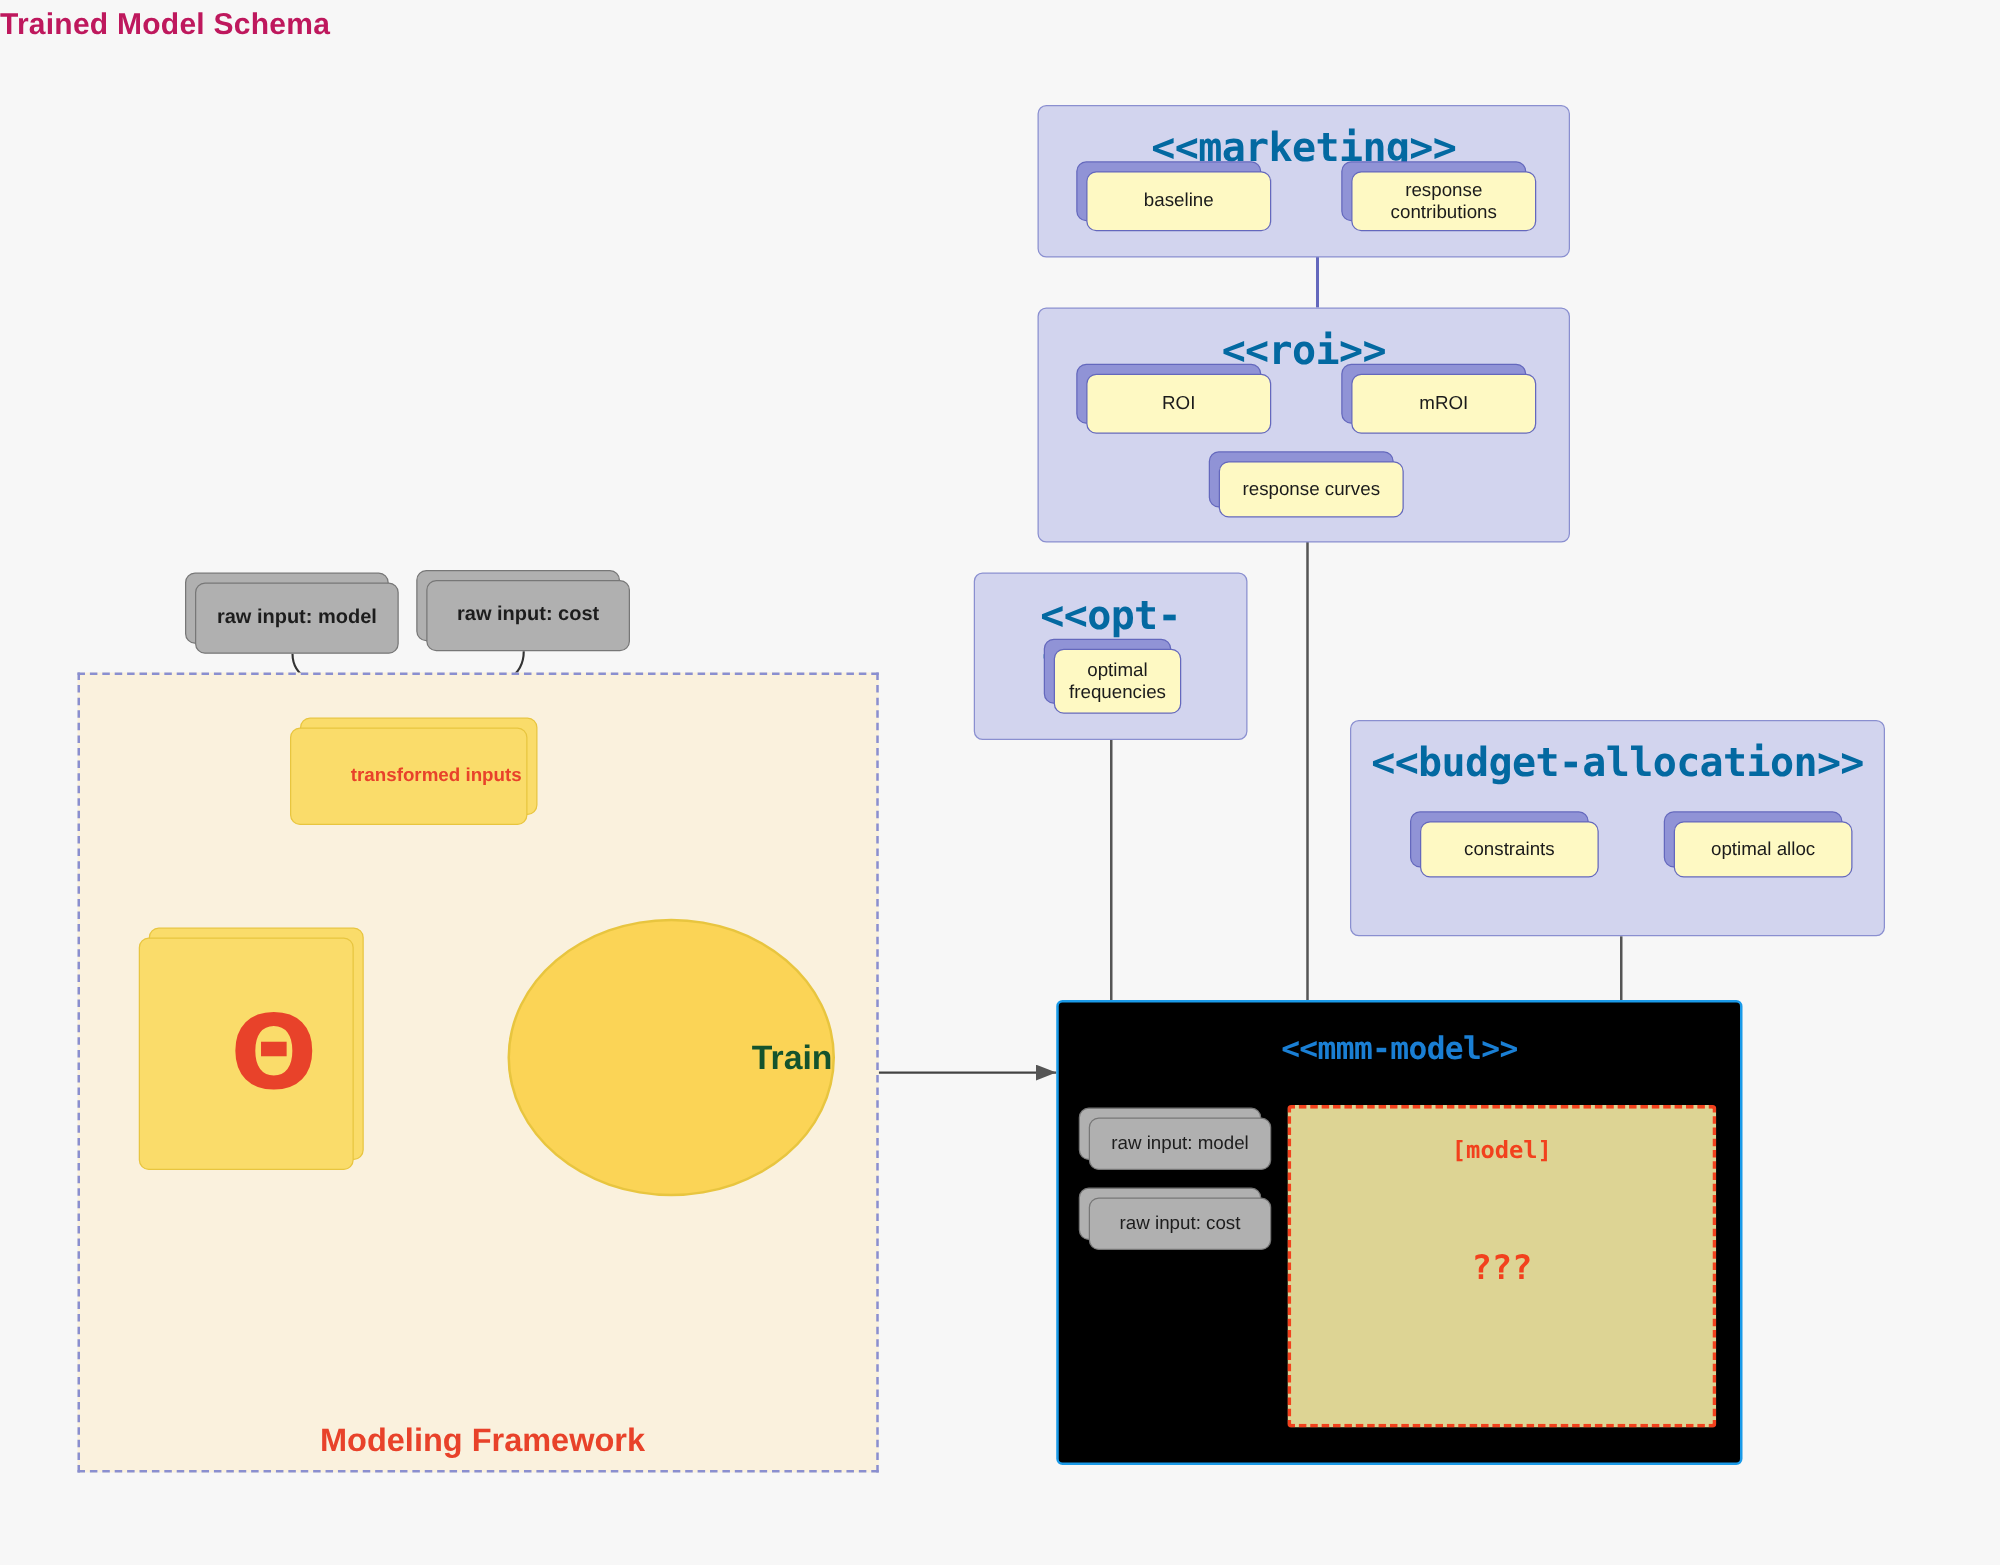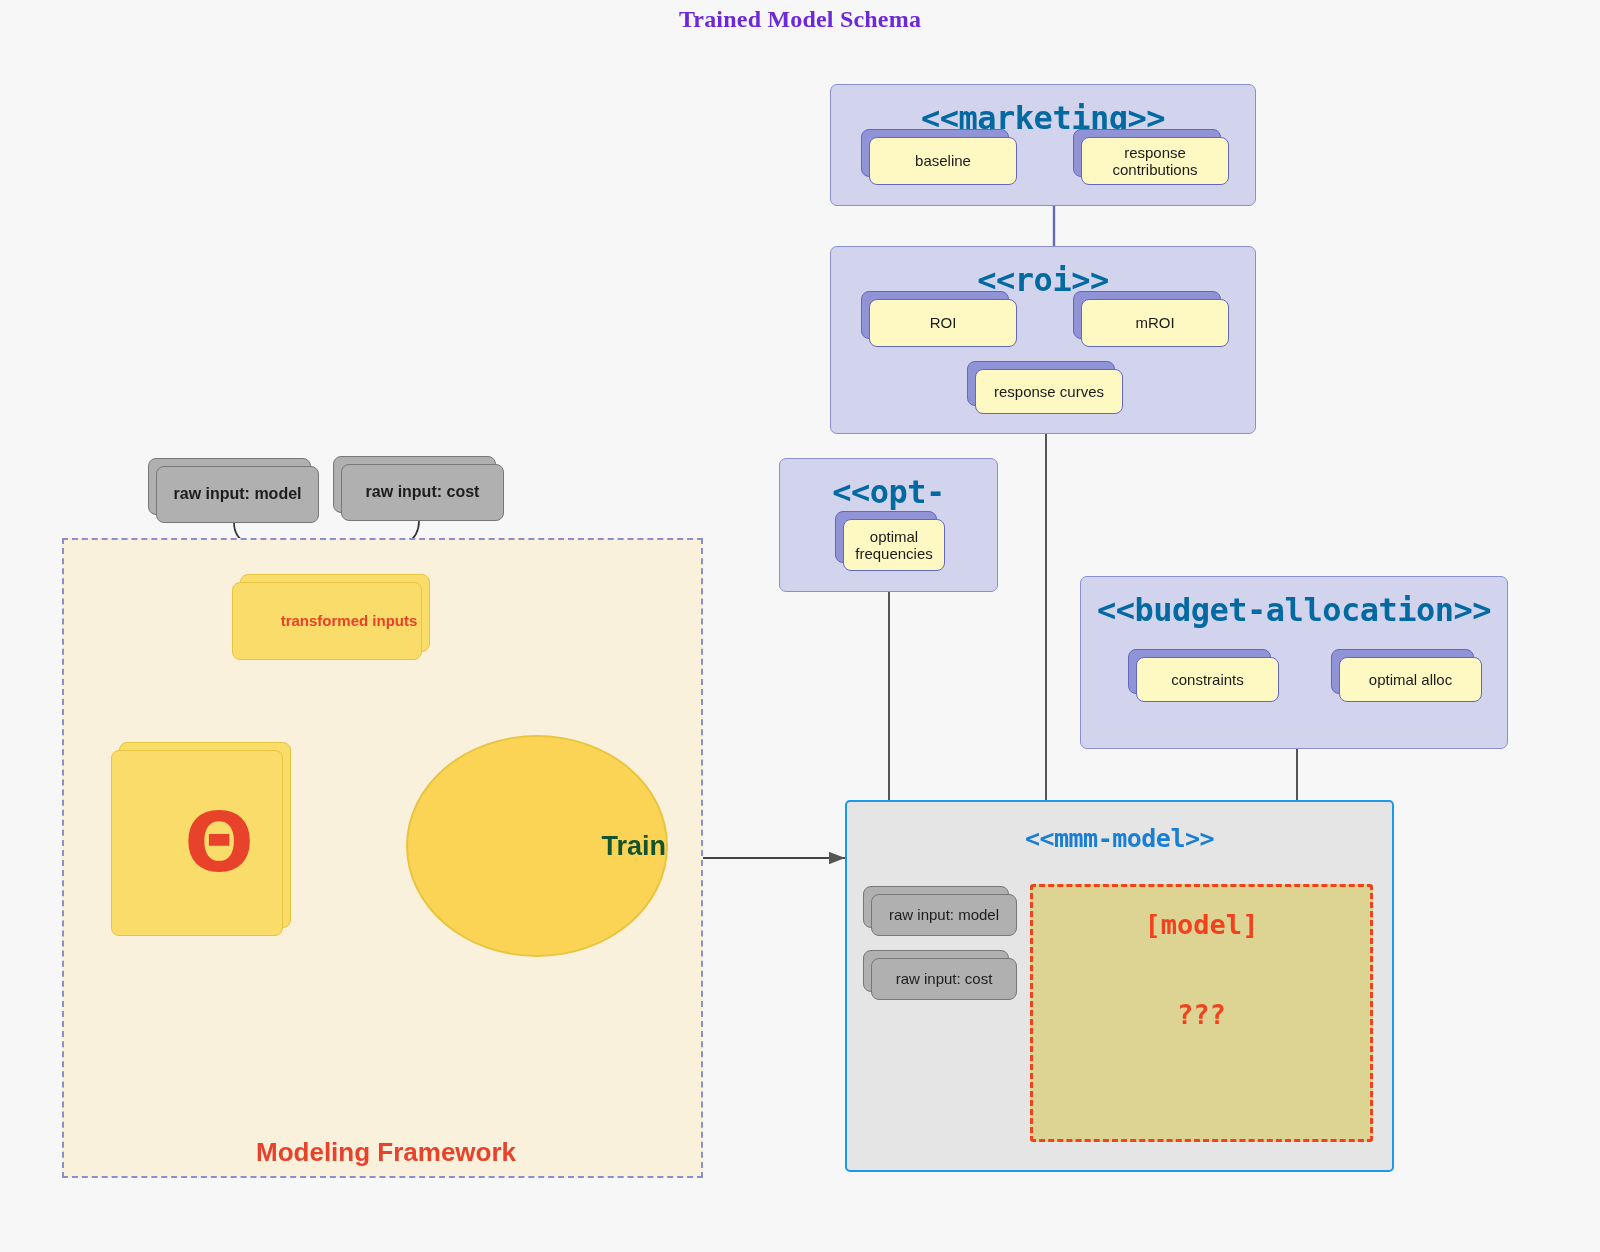--- a/index.html
+++ b/index.html
@@ -9,23 +9,22 @@
     font-family:"Liberation Sans", sans-serif;
     position:relative;
     overflow:hidden;
   }
   .canvas{position:absolute;inset:0;}
   svg.edges{position:absolute;left:0;top:0;width:1600px;height:1252px;pointer-events:none;}
 
   
   .title{
     position:absolute;left:0;top:6px;width:1600px;
-    text-align:center;font-size:24px;font-weight:bold;color:#6d28d9;
+    text-align:left;font-size:24px;font-weight:bold;color:#be185d;
     letter-spacing:.2px;
-    font-family:Liberation Serif, serif;
   }
 
   
   .pkg{
     position:absolute;
     background:#d2d4ee;
     border:1.6px solid #8a8fd0;
     border-radius:7px;
     box-sizing:border-box;
   }
@@ -93,34 +92,34 @@
     font-size:82px;font-weight:bold;color:#e8422a;
     font-family:"DejaVu Sans", sans-serif;line-height:1;
   }
   .mono-lbl{
     font-family:"DejaVu Sans Mono", monospace;
     font-size:21px;font-weight:normal;color:#e8422a;
   }
   .ti-lbl{font-size:15px;font-weight:bold;color:#e8422a;}
 
   
-  .pkg.blue{background:#e5e5e5;border:2.5px solid #1a9ae8;border-radius:5px;}
+  .pkg.blue{background:#000000;border:2.5px solid #1a9ae8;border-radius:5px;}
   .pkg.blue .pkg-title{color:#1a7fd4;font-size:25px;top:22px;}
 
   .model-box{
     position:absolute;
     background:#ddd494;
     border:3px dashed #f2411d;
     box-sizing:border-box;
     border-radius:3px;
   }
   .model-box .m1{
     position:absolute;left:0;right:0;top:22px;text-align:center;
     font-family:"DejaVu Sans Mono", monospace;font-weight:bold;
-    font-size:27px;color:#f2411d;
+    font-size:19px;color:#f2411d;
   }
   .model-box .m2{
     position:absolute;left:0;right:0;top:112px;text-align:center;
     font-family:"DejaVu Sans Mono", monospace;font-weight:bold;
     font-size:27px;color:#f2411d;
   }
 </style>
 </head>
 <body>
 

